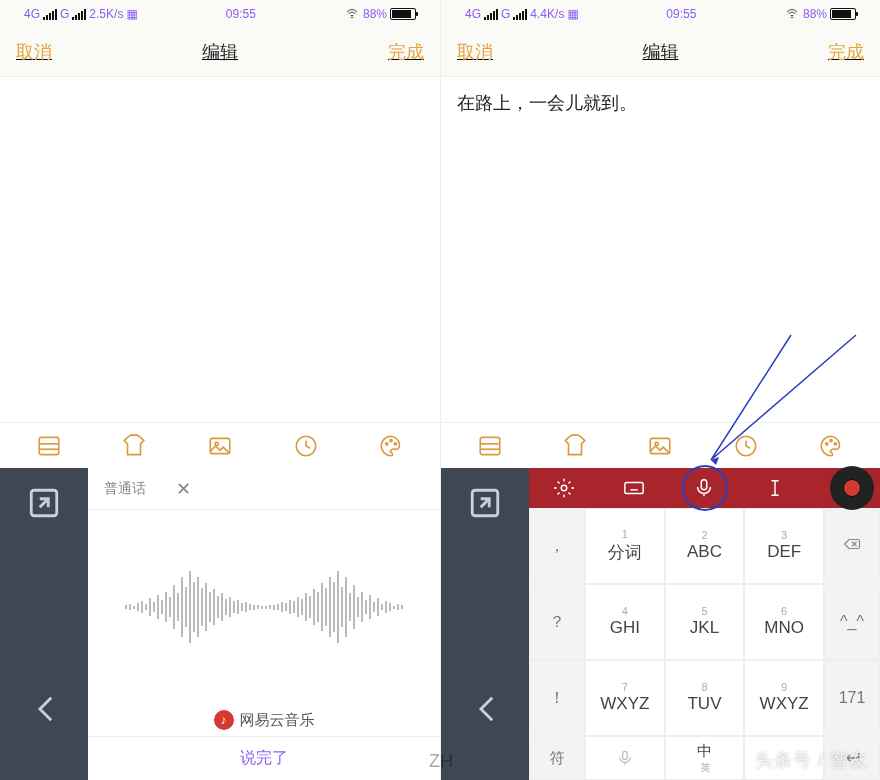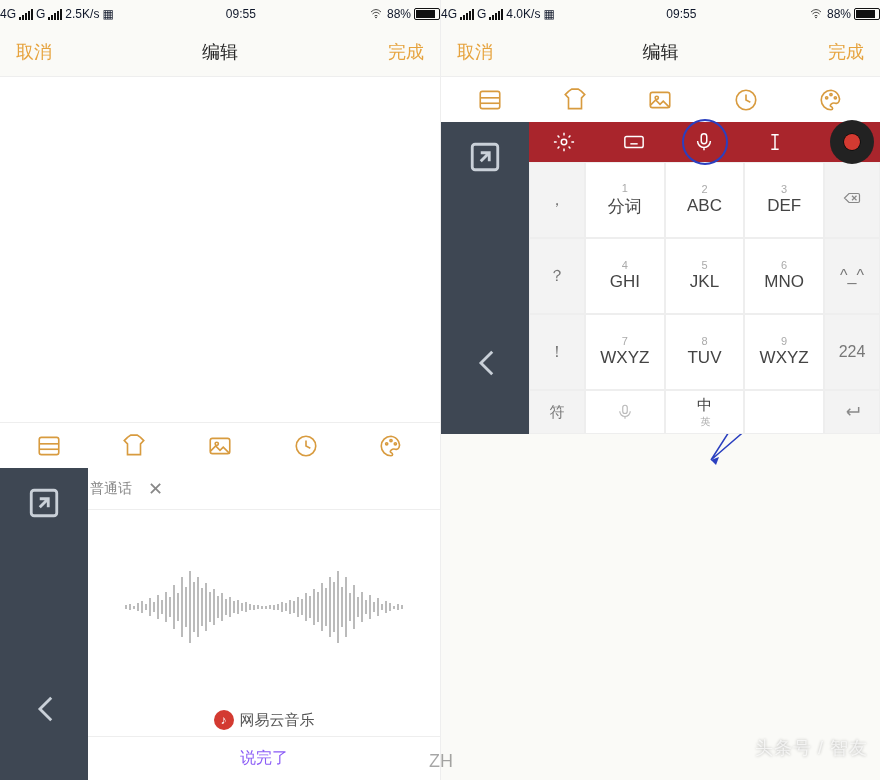--- a/index.html
+++ b/index.html
@@ -2,51 +2,51 @@
 <html><head>
 <meta charset="utf-8">
 <style>
   * { margin:0; padding:0; box-sizing:border-box; font-family: -apple-system, "Helvetica Neue", Arial, "PingFang SC", "Microsoft YaHei", sans-serif; }
   body { width:880px; height:780px; background:#fff; position:relative; }
   .pair { display:flex; width:880px; height:780px; }
   .phone { width:440px; height:780px; position:relative; background:#fafaf7; display:flex; flex-direction:column; }
   .phone + .phone { border-left:1px solid #eee; }
 
   
-  .status { height:28px; background:#fafaf7; display:flex; align-items:center; justify-content:space-between; padding:0 0; font-size:12px; color:#0f172a; }
+  .status { height:28px; background:#fafaf7; display:flex; align-items:center; justify-content:space-between; padding:0 24px; font-size:12px; color:#8b5cf6; }
   .status .left, .status .right { display:flex; align-items:center; gap:3px; }
   .sig { display:inline-flex; align-items:flex-end; gap:1px; height:12px; }
   .sig span { width:2px; background:#111; display:inline-block; }
   .sig span:nth-child(1){height:3px}.sig span:nth-child(2){height:5px}.sig span:nth-child(3){height:7px}.sig span:nth-child(4){height:9px}.sig span:nth-child(5){height:11px}
   .wifi { width:16px; height:12px; }
   .batt { width:26px; height:12px; border:1px solid #111; border-radius:2px; position:relative; }
   .batt::after{content:"";position:absolute;right:-3px;top:3px;width:2px;height:4px;background:#111;border-radius:0 1px 1px 0;}
   .batt .fill{position:absolute;left:1px;top:1px;bottom:1px;width:80%;background:#111;}
 
   
-  .nav { height:48px; background:#fafaf7; display:flex; align-items:center; justify-content:space-between; padding:0 16px; font-size:18px; }
+  .nav { height:48px; background:#fafaf7; display:flex; align-items:center; justify-content:space-between; padding:0 16px; font-size:18px;text-decoration:underline; }
   .nav .btn-text { color:#e6a33e; }
   .nav .title { color:#222; font-weight:500; }
 
   .editor { flex:1; background:#fff; padding:14px 16px; font-size:18px; color:#222; border-top:1px solid #eee; }
   .toolbar { height:46px; background:#fff; border-top:1px solid #eee; display:flex; align-items:center; justify-content:space-around; padding:0 6px; }
   .tool { width:32px; height:32px; display:flex; align-items:center; justify-content:center; }
   .tool svg { stroke:#d89b3f; fill:none; stroke-width:1.5; }
 
   
   .ime { height:312px; display:flex; background:#3e4753; position:relative; }
   .ime-left { width:88px; background:#3e4753; display:flex; flex-direction:column; align-items:center; justify-content:space-between; padding:18px 0 60px; }
   .ime-left .ico svg { stroke:#c9d0d8; fill:none; stroke-width:2; }
   .ime-left .ico-exp { width:34px;height:34px; }
   .ime-left .ico-back { width:28px;height:28px; }
 
   
   .voice-panel { flex:1; background:#fff; position:relative; display:flex; flex-direction:column; }
   .vp-head { height:42px; display:flex; align-items:center; font-size:15px; color:#555; border-bottom:1px solid #eee; }
-  .vp-lang { padding:0 2px; color:#888; font-size:14px;}
+  .vp-lang { padding:0 16px; color:#888; font-size:14px;}
   .vp-title { flex:1; text-align:center; color:#555; }
   .vp-close { padding:0 14px; color:#888; font-size:18px;}
   .wave { flex:1; display:flex; align-items:center; justify-content:center; gap:2px; }
   .wave span { width:2px; background:#bbb; display:inline-block; }
   .brand { display:flex; align-items:center; justify-content:center; gap:6px; color:#555; font-size:15px; padding:6px 0; }
   .brand .logo { width:20px;height:20px;border-radius:50%;background:#d33a31;display:flex;align-items:center;justify-content:center;color:#fff;font-size:12px;}
   .vp-done { height:44px; border-top:1px solid #eee; display:flex; align-items:center; justify-content:center; color:#8b5cf6; font-size:16px;}
 
   
   .kb-panel { flex:1; background:#fff; display:flex; flex-direction:column; }
@@ -60,21 +60,21 @@
   .kb-grid { flex:1; display:grid; grid-template-columns: 56px 1fr 1fr 1fr 56px; grid-template-rows: repeat(3,1fr); }
   .key { border:0.5px solid #eee; display:flex; flex-direction:column; align-items:center; justify-content:center; font-size:17px; color:#444; background:#fff; }
   .key .num { font-size:11px; color:#aaa; line-height:1; margin-bottom:1px; }
   .key.side { background:#f3f3f3; color:#777; font-size:16px; }
   .key .bs svg{ stroke:#888;fill:none;stroke-width:1.6;}
   .kb-bottom { height:44px; display:grid; grid-template-columns:56px 1fr 1fr 1fr 56px; }
   .kb-bottom .key { font-size:15px; }
 
   
   .arrows { position:absolute; pointer-events:none; }
-  .wm { position:absolute; right:12px; bottom:20px; color:rgba(255,255,255,0.7); font-size:18px; text-shadow:0 0 3px rgba(0,0,0,.3); letter-spacing:1px;}
+  .wm { position:absolute; right:12px; bottom:8px; color:rgba(255,255,255,0.7); font-size:18px; text-shadow:0 0 3px rgba(0,0,0,.3); letter-spacing:1px;}
   .wm2 { position:absolute; left:429px; bottom:8px; color:rgba(0,0,0,0.35); font-size:18px;}
 </style>
 </head>
 <body>
 
 <div class="pair">
 
   <div class="phone">
     <div class="status">
       <div class="left">
@@ -258,40 +258,41 @@
             <span></span>
           </span>
         <span>G</span>
         <span class="sig">
             <span></span>
             <span></span>
             <span></span>
             <span></span>
             <span></span>
           </span>
-        <span>4.0K/s</span>
+        <span>4.4K/s</span>
         <span>▦</span>
       </div>
       <div>09:55</div>
       <div class="right">
         <svg class="wifi" viewBox="0 0 24 24">
             <path d="M2 8 Q12 -2 22 8 M5 12 Q12 5 19 12 M9 16 Q12 13 15 16" stroke="#111" fill="none" stroke-width="1.5"></path>
             <circle cx="12" cy="19" r="1.5" fill="#111"></circle>
           </svg>
         <span>88%</span>
         <span class="batt">
             <span class="fill"></span>
           </span>
       </div>
     </div>
     <div class="nav">
       <span class="btn-text">取消</span>
       <span class="title">编辑</span>
       <span class="btn-text">完成</span>
     </div>
+    <div class="editor">在路上，一会儿就到。</div>
     <svg class="arrows" style="left:230px;top:330px;width:190px;height:140px" viewBox="0 0 190 140">
         <path d="M185 5 L40 130 M120 5 L40 130" stroke="#2a3fbf" stroke-width="1.5" fill="none"></path>
         <path d="M40 130 l8 -3 l-3 8 z" fill="#2a3fbf"></path>
       </svg>
     <div class="toolbar">
       <span class="tool">
           <svg viewBox="0 0 24 24" width="26" height="26">
             <rect x="3" y="4" width="18" height="16" rx="2"></rect>
             <line x1="3" y1="10" x2="21" y2="10"></line>
             <line x1="3" y1="15" x2="21" y2="15"></line>
@@ -415,21 +416,21 @@
               <span>WXYZ</span>
             </div>
           <div class="key">
               <span class="num">8</span>
               <span>TUV</span>
             </div>
           <div class="key">
               <span class="num">9</span>
               <span>WXYZ</span>
             </div>
-          <div class="key side">224</div>
+          <div class="key side">171</div>
         </div>
         <div class="kb-bottom">
           <div class="key side">符</div>
           <div class="key">
               <svg viewBox="0 0 24 24" width="18" height="18" style="stroke:#bbb;fill:none;stroke-width:1.6">
                 <rect x="9" y="3" width="6" height="11" rx="3"></rect>
                 <path d="M5 11a7 7 0 0014 0M12 18v3"></path>
               </svg>
             </div>
           <div class="key">

